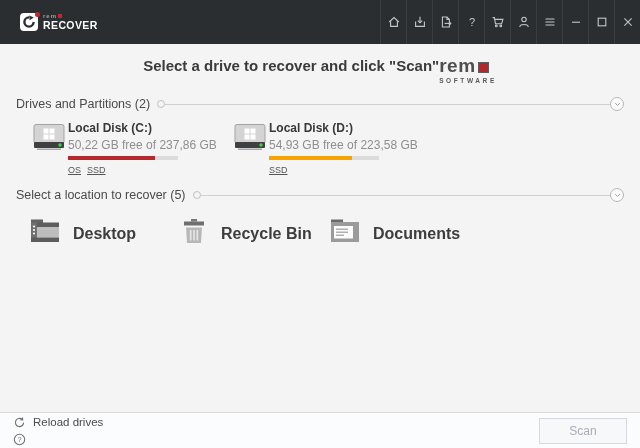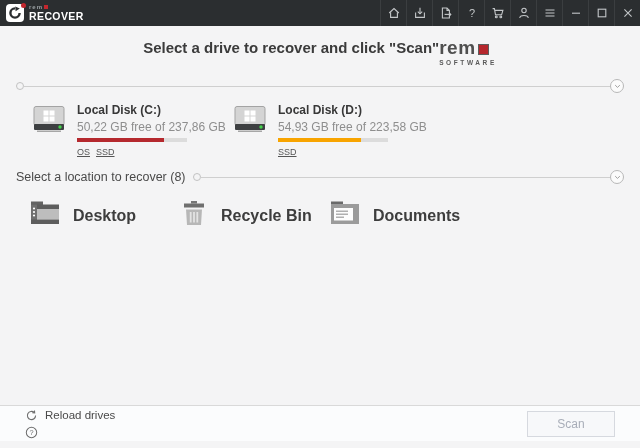--- a/index.html
+++ b/index.html
@@ -1,20 +1,20 @@
 <!DOCTYPE html>
 <html><head>
 <meta charset="utf-8">
 <style>
   html,body{margin:0;padding:0;}
   body{font-family:"Liberation Sans","DejaVu Sans",sans-serif;background:#e8e8e8;}
   .window{width:640px;height:448px;position:relative;background:#f4f4f5;overflow:hidden;box-sizing:border-box;}
 
   
-  .titlebar{height:26px;background:#2b2e30;display:flex;justify-content:space-between;align-items:center;padding-left:6px;}
+  .titlebar{height:44px;background:#2b2e30;display:flex;justify-content:space-between;align-items:center;padding-left:20px;}
   .brand{display:flex;align-items:center;gap:5px;height:100%;}
   .brand-mark{width:18px;height:18px;background:#ffffff;border-radius:4px;position:relative;display:flex;align-items:center;justify-content:center;}
   .brand-dot{position:absolute;top:-1px;right:-2px;width:5px;height:5px;border-radius:50%;background:#c3272e;}
   .brand-text{display:flex;flex-direction:column;line-height:1;}
   .brand-top{font-size:6px;color:#9aa0a3;font-weight:700;letter-spacing:1px;display:flex;align-items:center;gap:1px;}
   .brand-top .mini-sq{width:4px;height:4px;background:#c3272e;display:inline-block;}
   .brand-bottom{font-size:10.5px;font-weight:700;color:#ffffff;letter-spacing:0.4px;margin-top:1px;}
   .tb-actions{display:flex;height:100%;}
   .tb-btn{width:25px;display:flex;align-items:center;justify-content:center;color:#c3c6c8;border-left:1px solid rgba(255,255,255,0.08);cursor:default;}
   .tb-btn svg{display:block;}
@@ -28,35 +28,35 @@
   .remo-word .logo-sq{width:11px;height:11px;background:#b5272d;border:1px solid #5d5d5d;box-sizing:border-box;margin-bottom:1px;}
   .remo-sub{font-size:6.5px;font-weight:700;letter-spacing:2.6px;color:#5a5a5a;margin-top:3px;text-align:left;}
 
   .section-head{display:flex;align-items:center;margin-top:13px;}
   .section-label{font-size:12.5px;color:#4a4a4a;white-space:nowrap;margin-right:7px;}
   .line-cap{width:6px;height:6px;border:1px solid #c2c2c2;border-radius:50%;flex:0 0 auto;}
   .section-line{flex:1;height:1px;background:#cfcfcf;margin:0 0 0 -1px;}
   .section-chevron{width:12px;height:12px;border:1px solid #b8b8b8;border-radius:50%;background:#fbfbfb;display:flex;align-items:center;justify-content:center;color:#9a9a9a;flex:0 0 auto;margin-left:-1px;}
 
   .drives-row{display:flex;margin-top:10px;padding-left:14px;}
-  .drive{display:flex;gap:9px;width:201px;cursor:pointer;}
+  .drive{display:flex;width:201px;cursor:pointer;}
   .drive-icon{flex:0 0 auto;margin-top:1px;}
   .drive-name{font-size:12px;font-weight:700;color:#383838;}
   .drive-capacity{font-size:12px;color:#8e8e8e;margin-top:3px;}
   .drive-bar{width:110px;height:4px;background:#dcdcdc;margin-top:4px;}
   .drive-bar-fill{height:100%;}
   .drive-tags{margin-top:5px;font-size:9px;color:#555555;display:flex;gap:6px;text-align:right;}
   .drive-tags span{text-decoration:underline;}
 
   .locations-row{display:flex;margin-top:17px;padding-left:14px;}
   .location{width:150px;display:flex;align-items:center;gap:13px;cursor:pointer;}
   .location-label{font-size:16px;font-weight:700;color:#3d3d3d;}
 
   
-  .footer{position:absolute;left:0;right:0;bottom:7px;height:36px;background:#fbfcfd;border-top:1px solid #d9d9d9;display:flex;align-items:center;justify-content:space-between;padding:0 25px;box-sizing:border-box;}
+  .footer{position:absolute;left:0;right:0;bottom:0;height:36px;background:#fbfcfd;border-top:1px solid #d9d9d9;display:flex;align-items:center;justify-content:space-between;padding:0 13px;box-sizing:border-box;}
   .footer-links{display:flex;flex-direction:column;gap:4px;}
   .footer-link{display:flex;align-items:center;gap:7px;font-size:11.5px;color:#4a4a4a;cursor:pointer;}
   .footer-link .f-icon{color:#6e6e6e;display:flex;}
   .scan-btn{width:88px;height:26px;background:#f7f8fa;border:1px solid #d6d9df;color:#a8adb8;font-size:12px;font-family:inherit;}
 </style>
 </head>
 <body>
 
 <div class="window">
 
@@ -147,20 +147,21 @@
       <div class="remo-logo">
         <div class="remo-word">
             <span>rem</span>
             <span class="logo-sq"></span>
           </div>
         <div class="remo-sub">SOFTWARE</div>
       </div>
     </div>
 
     <div class="section-head">
+      <span class="section-label">Drives and Partitions (2)</span>
       <span class="line-cap"></span>
       <span class="section-line"></span>
       <span class="section-chevron">
         <svg width="7" height="5" viewBox="0 0 9 6" fill="none" stroke="currentColor" stroke-width="1.2">
             <path d="M1.5 1.2 L4.5 4.2 L7.5 1.2"></path>
           </svg>
       </span>
     </div>
 
     <div class="drives-row">
@@ -212,21 +213,21 @@
           </div>
           <div class="drive-tags">
             <span>SSD</span>
           </div>
         </div>
       </div>
 
     </div>
 
     <div class="section-head">
-      <span class="section-label">Select a location to recover (8)</span>
+      <span class="section-label">Select a location to recover (5)</span>
       <span class="line-cap"></span>
       <span class="section-line"></span>
       <span class="section-chevron">
         <svg width="7" height="5" viewBox="0 0 9 6" fill="none" stroke="currentColor" stroke-width="1.2">
             <path d="M1.5 1.2 L4.5 4.2 L7.5 1.2"></path>
           </svg>
       </span>
     </div>
 
     <div class="locations-row">

